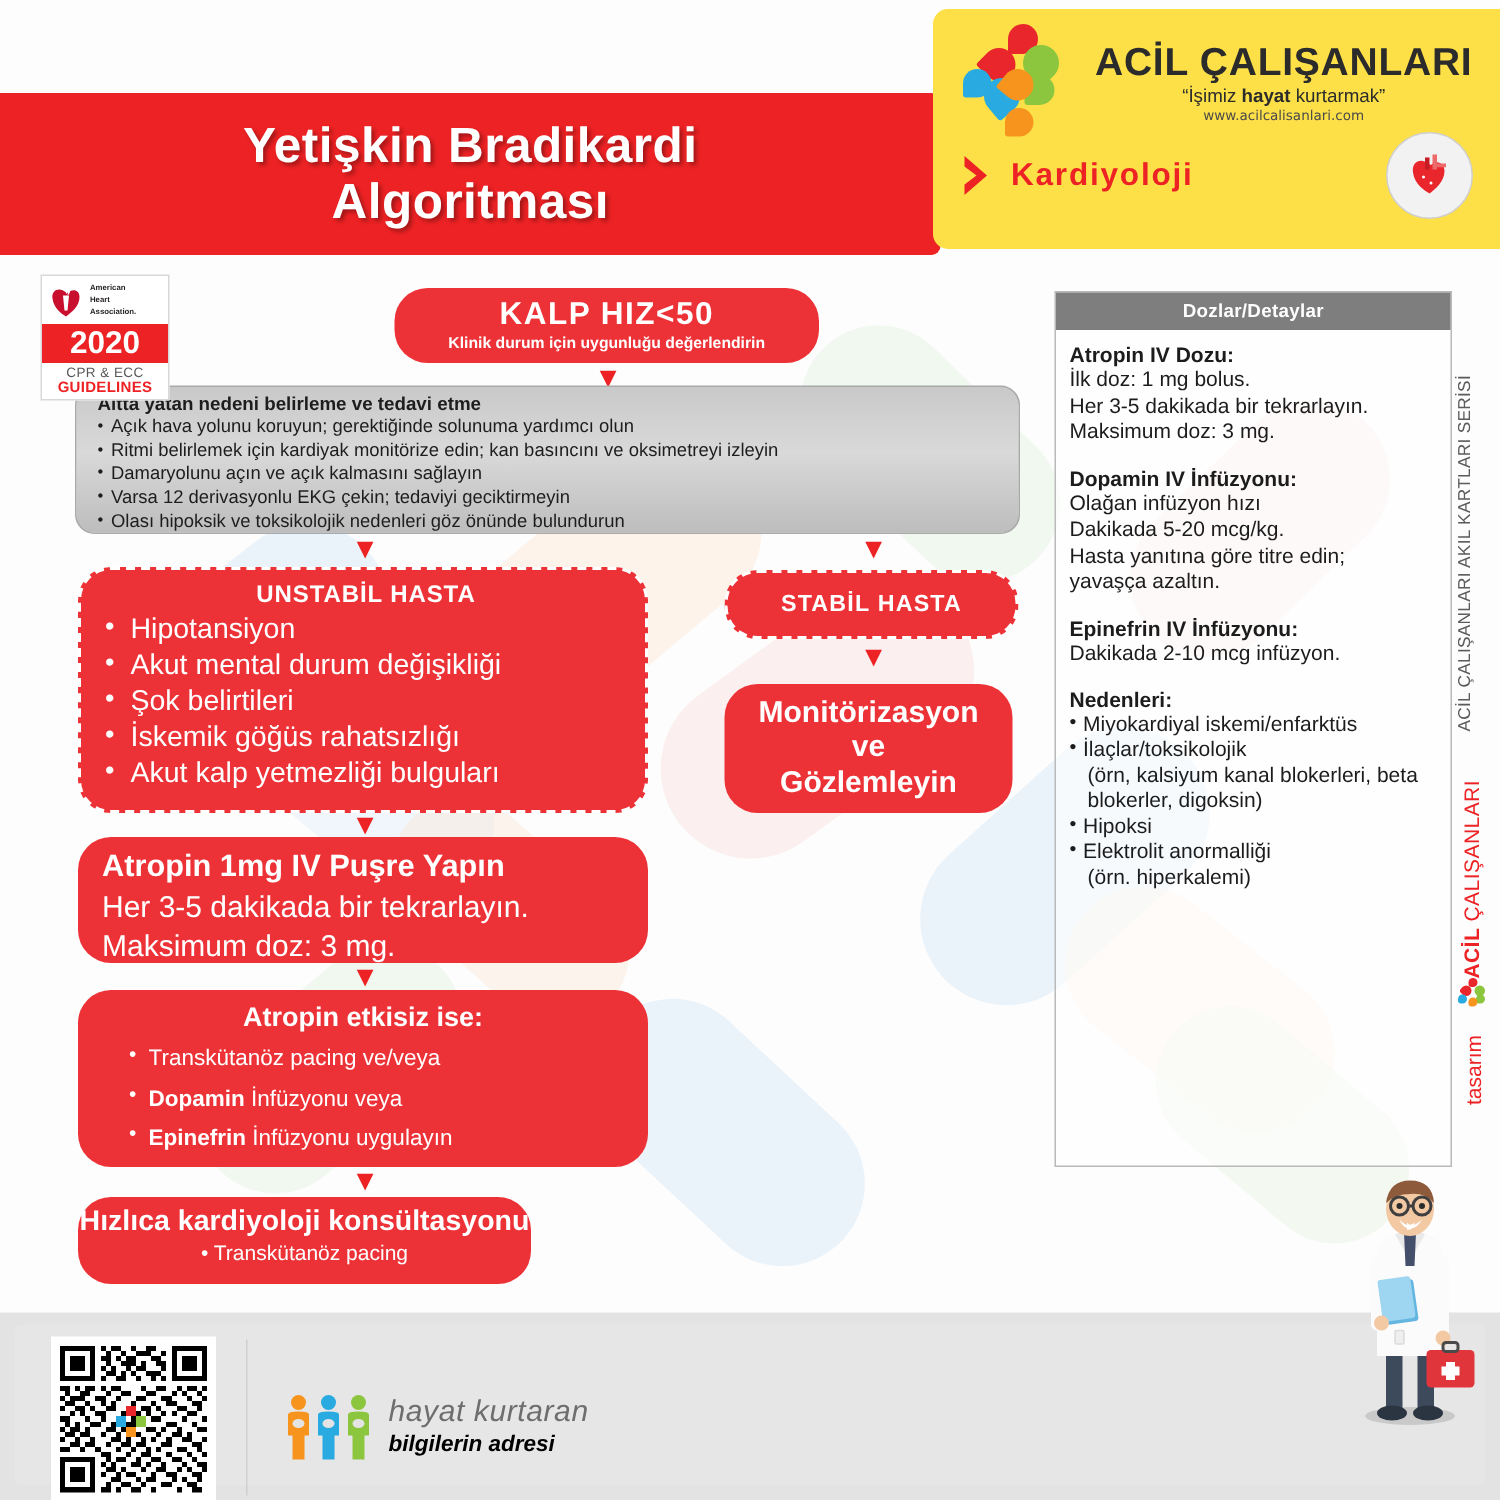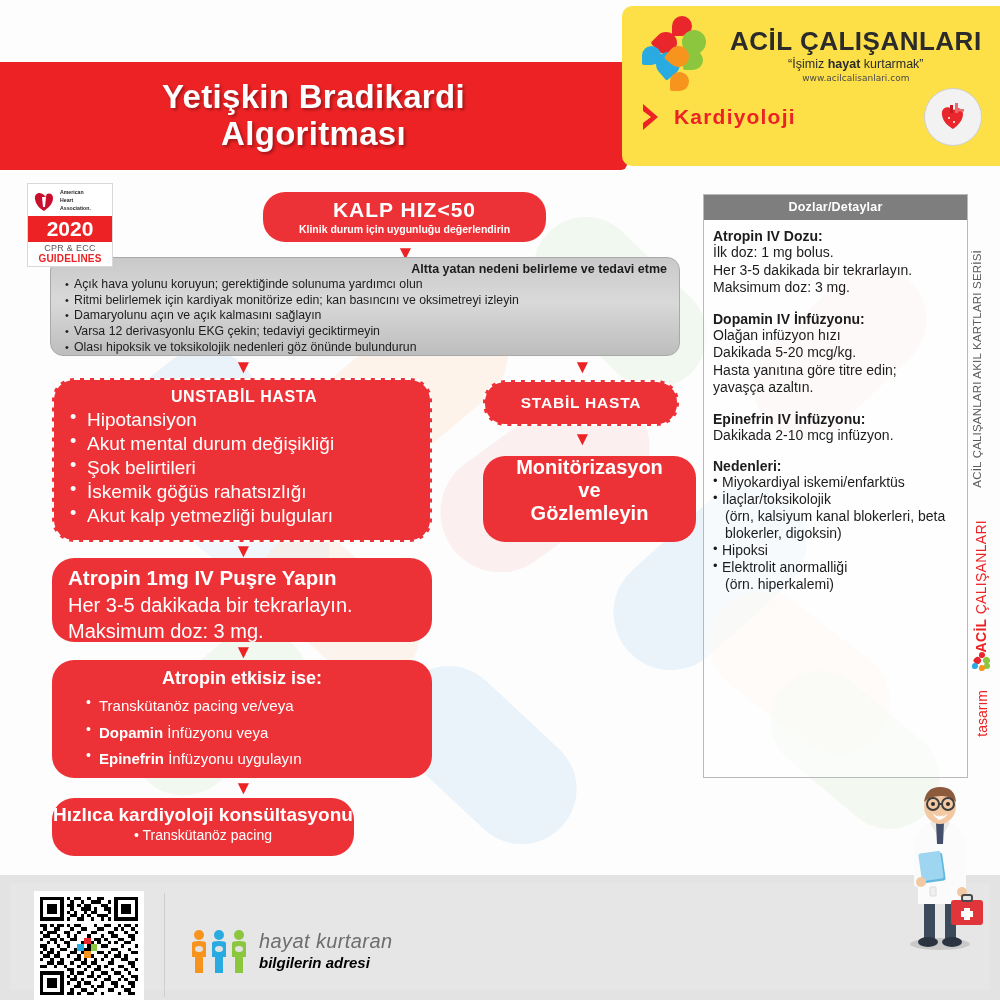--- a/index.html
+++ b/index.html
@@ -90,35 +90,35 @@
   #box-kalphiz { left:263px; top:192px; width:283px; height:50px; padding-top:6px; text-align:center; }
   #box-kalphiz .t1 { font-size:21px; font-weight:bold; letter-spacing:1px; }
   #box-kalphiz .t2 { font-size:10.5px; font-weight:bold; margin-top:1px; }
 
   .graybox {
     position:absolute; left:50px; top:257px; width:630px; height:99px;
     background:linear-gradient(180deg,#c9c9c9 0%, #d9d9d9 45%, #bdbdbd 100%);
     border:1px solid #a9a9a9; border-radius:13px; z-index:4;
     color:#1d1d1d; padding:4px 12px 4px 14px;
   }
-  .graybox .hd { text-align:right; font-size:12.5px; font-weight:bold; margin-bottom:1px; }
+  .graybox .hd { text-align:left; font-size:12.5px; font-weight:bold; margin-bottom:1px; }
   .graybox ul { list-style:none; }
   .graybox li { font-size:12.3px; line-height:1.28; padding-left:9px; position:relative; }
   .graybox li:before { content:"•"; position:absolute; left:0; font-size:11px; }
 
   #box-unstabil { left:52px; top:378px; width:380px; height:164px; padding:8px 12px 0 16px; }
   #box-unstabil .hd { text-align:center; font-size:16px; font-weight:bold; letter-spacing:.6px; margin-bottom:2px; }
   #box-unstabil ul { list-style:none; }
   #box-unstabil li { font-size:19px; line-height:1.26; padding-left:17px; position:relative; }
   #box-unstabil li:before { content:"•"; position:absolute; left:0; top:-2px; font-size:18px; }
 
   #box-stabil { left:483px; top:380px; width:196px; height:46px; display:flex; align-items:center; justify-content:center; }
   #box-stabil .hd { font-size:15.5px; font-weight:bold; letter-spacing:.8px; }
 
-  #box-monitor { left:483px; top:456px; width:213px; height:86px; display:flex; flex-direction:column; align-items:center; }
+  #box-monitor { left:483px; top:456px; width:192px; height:86px; display:flex; flex-direction:column; align-items:center; justify-content:center; }
   #box-monitor .hd { font-size:20px; font-weight:bold; line-height:1.16; text-align:center; }
 
   #box-atropin { left:52px; top:558px; width:380px; height:84px; padding:7px 0 0 16px; }
   #box-atropin .l1 { font-size:20.5px; font-weight:bold; line-height:1.3; }
   #box-atropin .l2, #box-atropin .l3 { font-size:20px; line-height:1.3; }
 
   #box-etkisiz { left:52px; top:660px; width:380px; height:118px; padding:8px 0 0 0; }
   #box-etkisiz .hd { text-align:center; font-size:18px; font-weight:bold; margin-bottom:4px; }
   #box-etkisiz ul { list-style:none; padding-left:34px; }
   #box-etkisiz li { font-size:15px; line-height:1.78; padding-left:13px; position:relative; }

